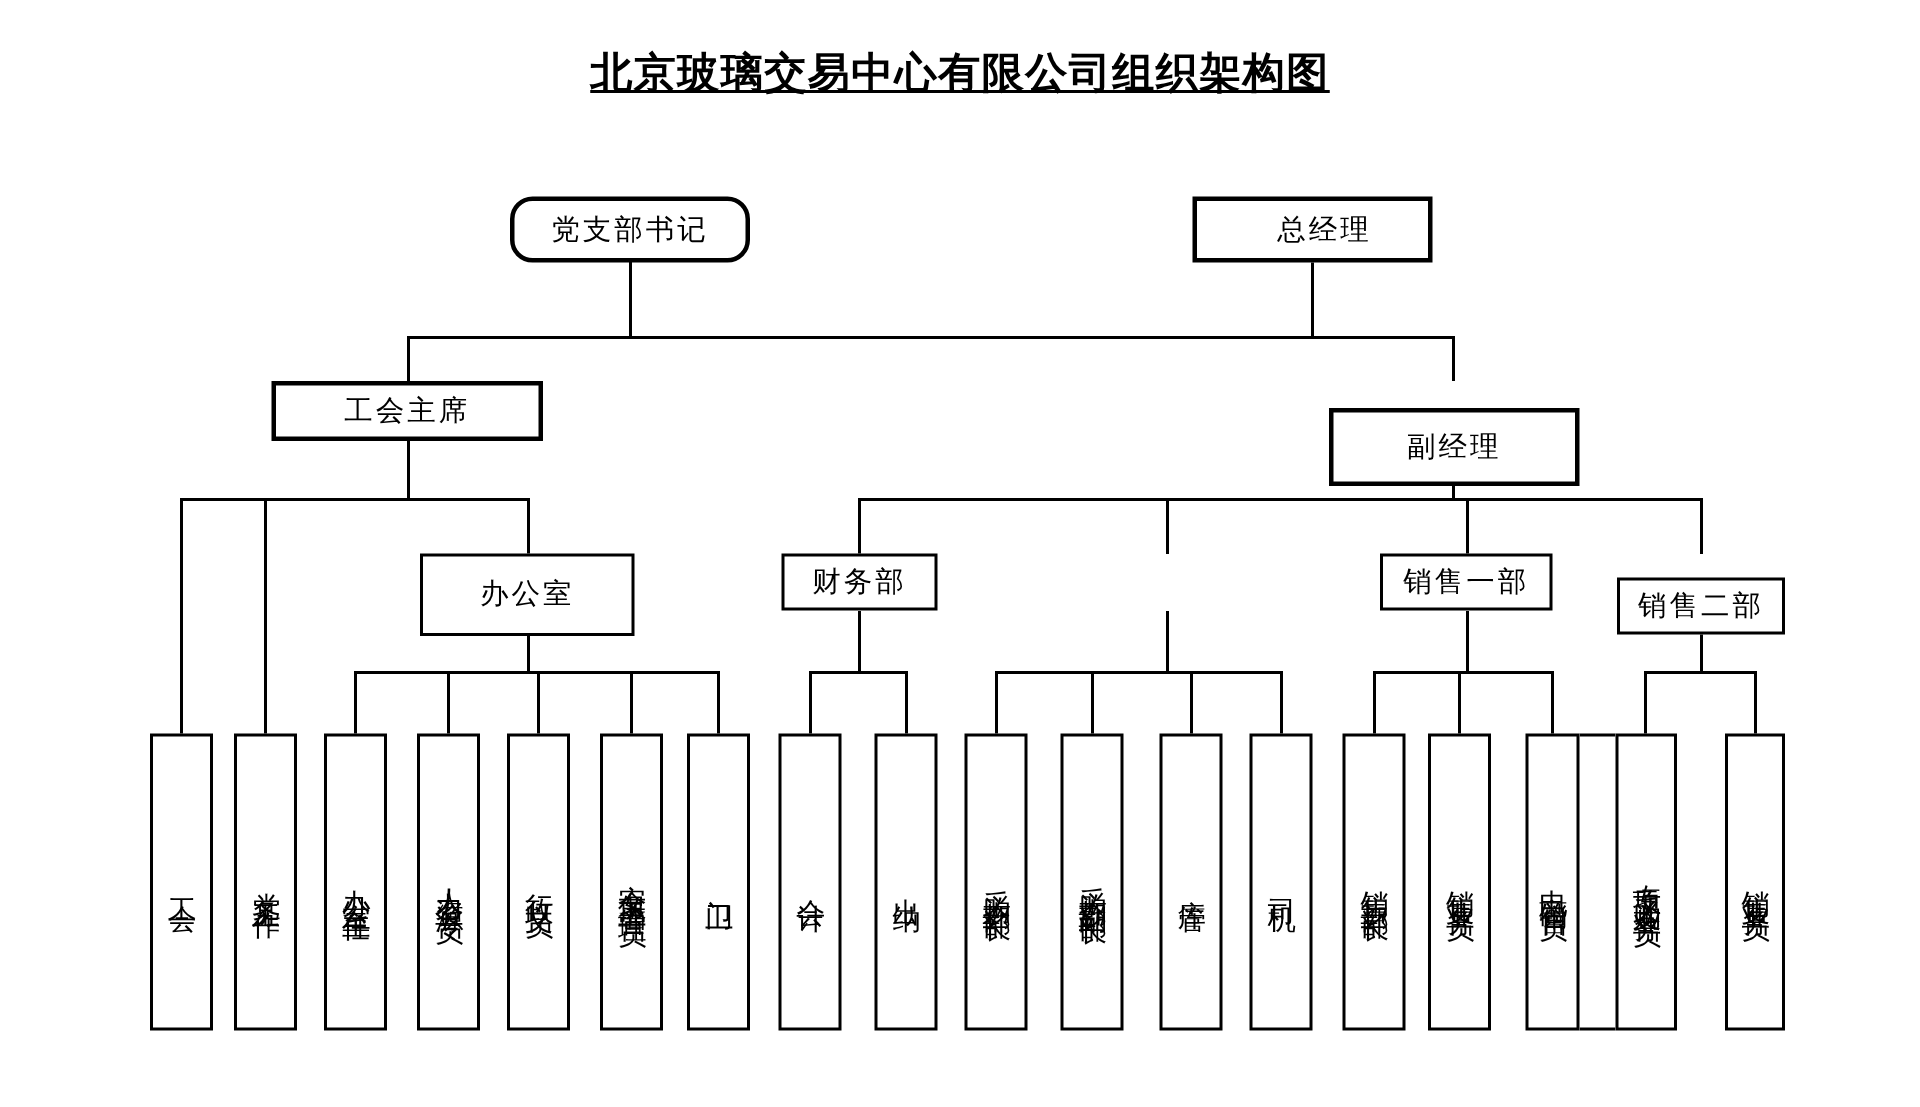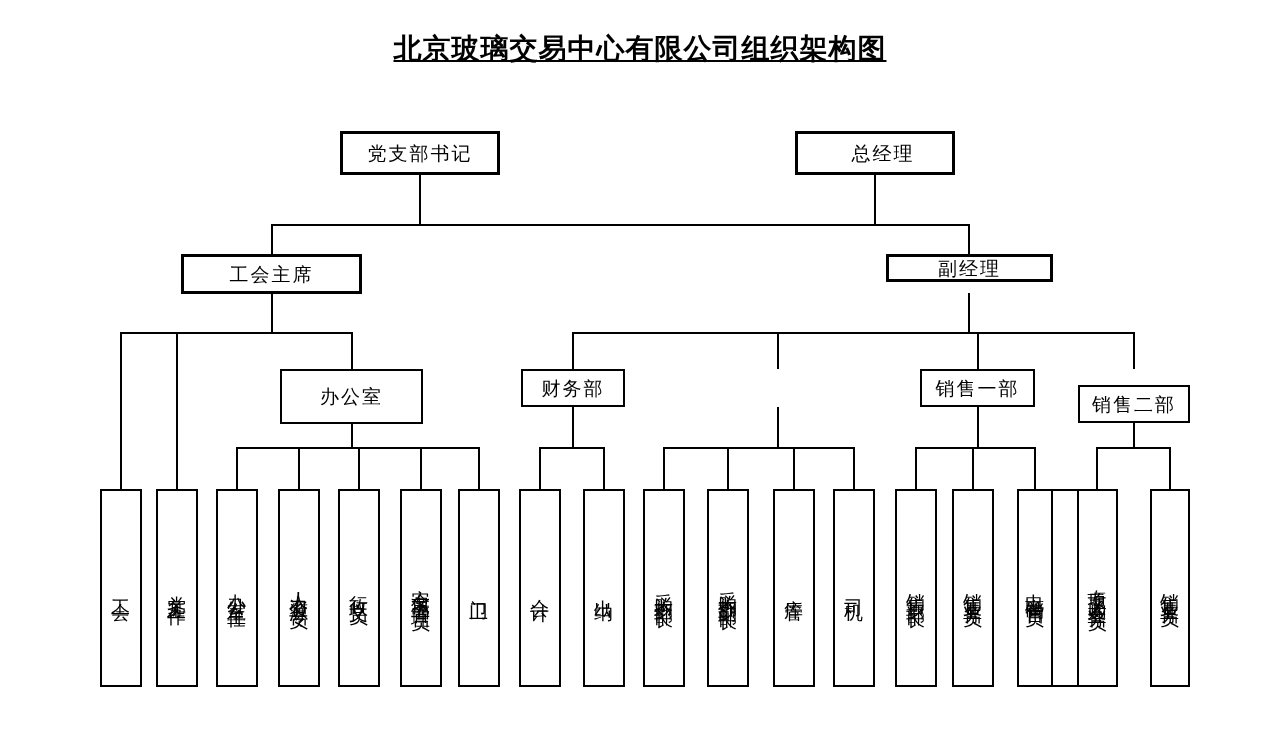--- a/index.html
+++ b/index.html
@@ -123,31 +123,31 @@
       <line x1="973" y1="448" x2="973" y2="489"></line>
       <line x1="1035" y1="448" x2="1035" y2="489"></line>
 
       <line x1="1134" y1="407" x2="1134" y2="448"></line>
       <line x1="1096" y1="448" x2="1171" y2="448"></line>
       <line x1="1097" y1="448" x2="1097" y2="489"></line>
       <line x1="1170" y1="448" x2="1170" y2="489"></line>
     </g>
   </svg>
 
-  <div class="box lv1" style="left:340px;top:131px;width:160px;height:44px;">
+  <div class="box lv1" style="left:340px;top:131px;width:160px;height:44px;border-radius:15px;">
     <span class="htext">党支部书记</span>
   </div>
   <div class="box lv1" style="left:795px;top:131px;width:160px;height:44px;padding-left:16px;">
     <span class="htext">总经理</span>
   </div>
 
   <div class="box lv2" style="left:181px;top:254px;width:181px;height:40px;">
     <span class="htext">工会主席</span>
   </div>
-  <div class="box lv2" style="left:886px;top:254px;width:167px;height:28px;">
+  <div class="box lv2" style="left:886px;top:272px;width:167px;height:52px;">
     <span class="htext">副经理</span>
   </div>
 
   <div class="box lv3" style="left:280px;top:369px;width:143px;height:55px;">
     <span class="htext">办公室</span>
   </div>
   <div class="box lv3" style="left:521px;top:369px;width:104px;height:38px;">
     <span class="htext">财务部</span>
   </div>
   <div class="box lv3" style="left:920px;top:369px;width:115px;height:38px;">

